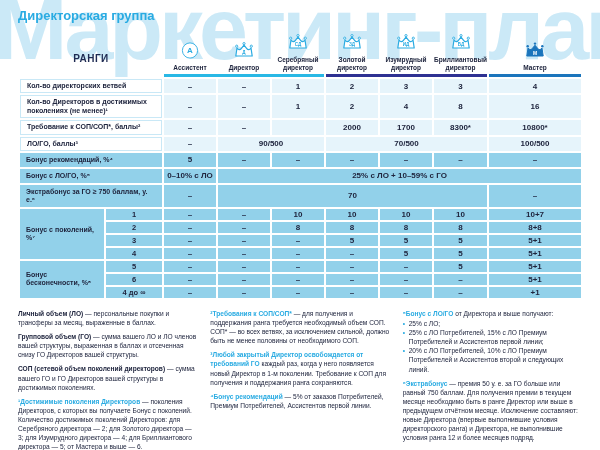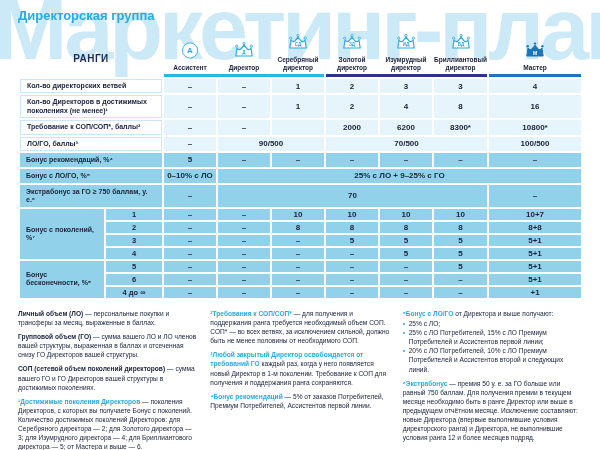--- a/index.html
+++ b/index.html
@@ -147,21 +147,21 @@
           <td class="cell pale">4</td>
           <td class="cell pale">8</td>
           <td class="cell pale">16</td>
         </tr>
         <tr class="rh14">
           <td class="lbl white" colspan="2">Требование к СОП/СОП*, баллы²</td>
           <td class="cell pale">–</td>
           <td class="cell pale">–</td>
           <td class="cell pale"></td>
           <td class="cell pale">2000</td>
-          <td class="cell pale">6200</td>
+          <td class="cell pale">1700</td>
           <td class="cell pale">8300*</td>
           <td class="cell pale">10800*</td>
         </tr>
         <tr class="rh14">
           <td class="lbl white" colspan="2">ЛО/ГО, баллы³</td>
           <td class="cell pale">–</td>
           <td class="cell pale" colspan="2">90/500</td>
           <td class="cell pale" colspan="3">70/500</td>
           <td class="cell pale">100/500</td>
         </tr>
@@ -171,21 +171,21 @@
           <td class="cell blue">–</td>
           <td class="cell blue">–</td>
           <td class="cell blue">–</td>
           <td class="cell blue">–</td>
           <td class="cell blue">–</td>
           <td class="cell blue">–</td>
         </tr>
         <tr class="rh14">
           <td class="lbl blue" colspan="2">Бонус с ЛО/ГО, %⁵</td>
           <td class="cell blue">0–10% с ЛО</td>
-          <td class="cell blue" colspan="6">25% с ЛО + 9–25% с ГО</td>
+          <td class="cell blue" colspan="6">25% с ЛО + 10–59% с ГО</td>
         </tr>
         <tr class="rh22">
           <td class="lbl blue" colspan="2">Экстрабонус за ГО ≥ 750 баллам, у. е.⁶</td>
           <td class="cell blue">–</td>
           <td class="cell blue" colspan="5">70</td>
           <td class="cell blue">–</td>
         </tr>
         <tr class="rh11">
           <td class="lbl blue" rowspan="4">Бонус с поколений, %⁷</td>
           <td class="num">1</td>

